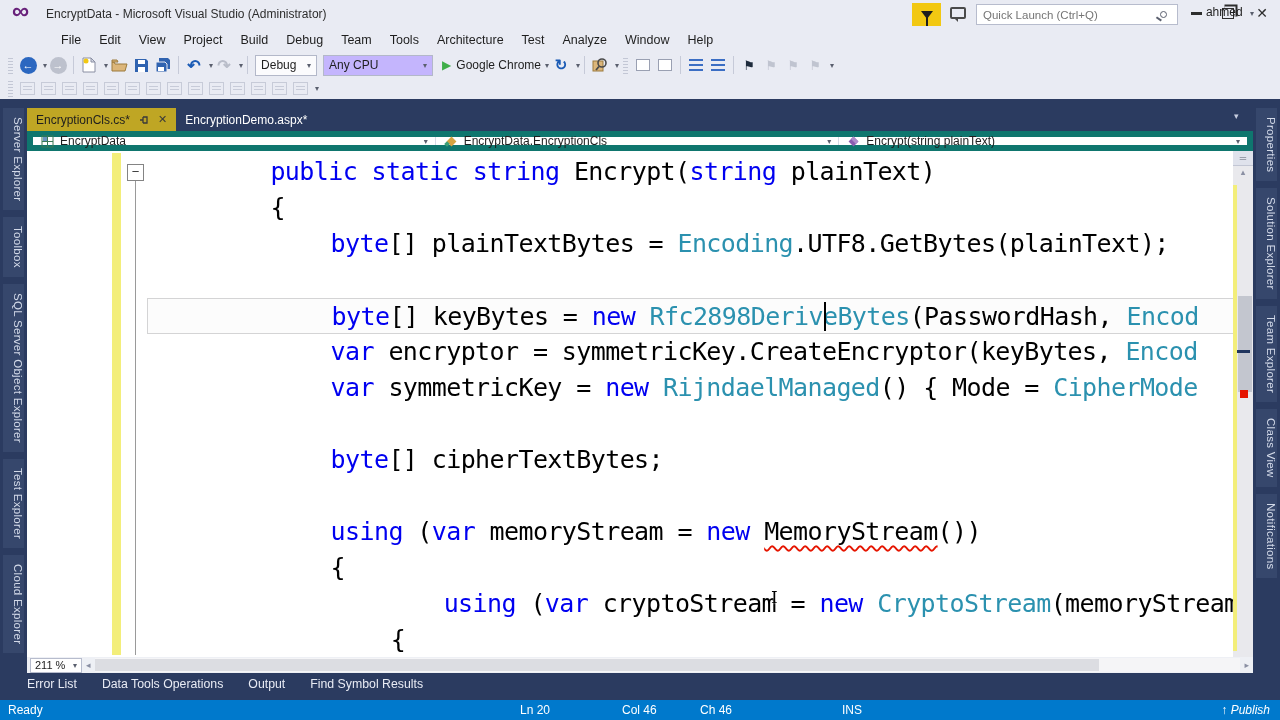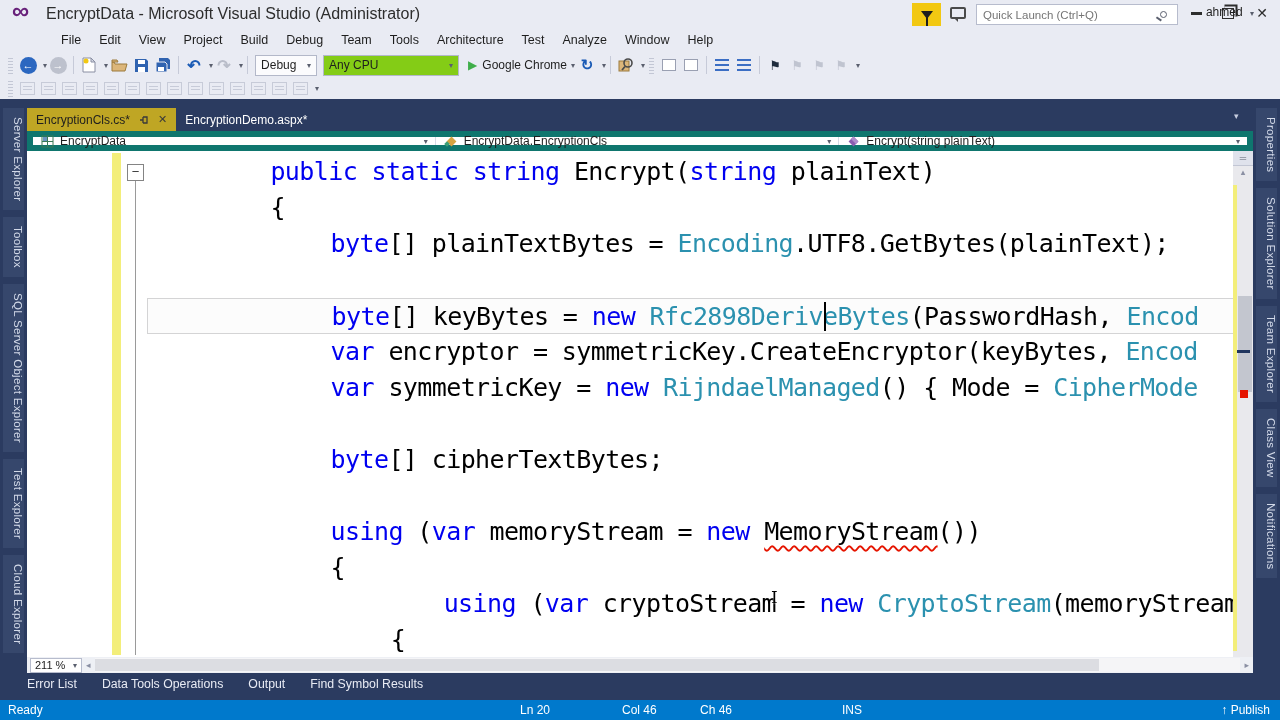--- a/index.html
+++ b/index.html
@@ -2,21 +2,21 @@
 <html><head>
 <meta charset="utf-8">
 <style>
   * { margin:0; padding:0; box-sizing:border-box; }
   html,body { width:1280px; height:720px; overflow:hidden; }
   body { font-family:"Liberation Sans", sans-serif; background:#e9ebf3; position:relative; color:#1e1e1e; }
 
   
   #titlebar { position:absolute; left:0; top:0; width:1280px; height:28px; background:#e9ebf3; }
   #vs-logo { position:absolute; left:12px; top:-3px; font-size:24px; font-weight:bold; color:#68217a; }
-  #win-title { position:absolute; left:46px; top:0; line-height:28px; font-size:16px; color:#2d2d2d; }
+  #win-title { position:absolute; left:46px; top:0; line-height:28px; font-size:12px; color:#2d2d2d; }
   #filter-btn { position:absolute; left:912px; top:3px; width:29px; height:23px; background:#f2c812; display:flex; align-items:center; justify-content:center; }
   .funnel { width:0; height:0; border-left:6px solid transparent; border-right:6px solid transparent; border-top:8px solid #1e1e1e; position:relative; }
   .funnel::after { content:""; position:absolute; left:-1px; top:-2px; width:2px; height:9px; background:#1e1e1e; }
   #feedback-btn { position:absolute; left:950px; top:7px; width:16px; height:12px; border:2px solid #4a4a4a; border-radius:2px; }
   #feedback-btn::after { content:""; position:absolute; left:2px; bottom:-5px; border-left:4px solid transparent; border-right:0 solid transparent; border-top:4px solid #4a4a4a; }
   #quick-launch { position:absolute; left:976px; top:4px; width:202px; height:21px; background:#fff; border:1px solid #b7bccd; display:flex; align-items:center; }
   #quick-launch input { flex:1; border:none; outline:none; font-size:11.5px; color:#6c6c6c; padding:0 6px; font-family:"Liberation Sans",sans-serif; background:transparent; }
   .mag { width:7px; height:7px; border:1.6px solid #5a5f6e; border-radius:50%; position:relative; margin-right:10px; }
   .mag::after { content:""; position:absolute; left:-5px; top:6px; width:6px; height:1.6px; background:#5a5f6e; transform:rotate(35deg); }
   .winbtn { position:absolute; top:0; width:28px; height:26px; text-align:center; line-height:26px; font-size:12px; color:#2d2d2d; }
@@ -189,21 +189,21 @@
   <span class="tb-sep"></span>
   <span class="tb-btn glyph-blue">↶</span>
   <span class="dd-arrow">▾</span>
   <span class="tb-btn glyph-gray">↷</span>
   <span class="dd-arrow">▾</span>
   <span class="tb-sep"></span>
   <span class="combo" style="width:62px;">
       <span>Debug</span>
       <span class="dd-arrow">▾</span>
     </span>
-  <span class="combo" style="width:136px; background:#84cc16;">
+  <span class="combo" style="width:110px; background:#c4b5fd;">
       <span>Any CPU</span>
       <span class="dd-arrow">▾</span>
     </span>
   <span class="tb-btn" style="margin-left:6px;">
     <span class="play">▶</span>
     <span class="run-label">Google Chrome</span>
     <span class="dd-arrow">▾</span>
   </span>
   <span class="tb-btn glyph-blue" style="font-size:15px;">↻</span>
   <span class="dd-arrow">▾</span>
@@ -378,14 +378,14 @@
       <span class="btab">Find Symbol Results</span>
     </div>
 </div>
 
 <div id="statusbar">
   <span class="sb-item" style="left:8px;">Ready</span>
   <span class="sb-item" style="left:520px;">Ln 20</span>
   <span class="sb-item" style="left:622px;">Col 46</span>
   <span class="sb-item" style="left:700px;">Ch 46</span>
   <span class="sb-item" style="left:842px;">INS</span>
-  <span class="sb-item" style="right:10px;">↑ <span>Publish</span></span>
+  <span class="sb-item" style="right:10px;font-style:italic;">↑ <span>Publish</span></span>
 </div>
 
 </body></html>

